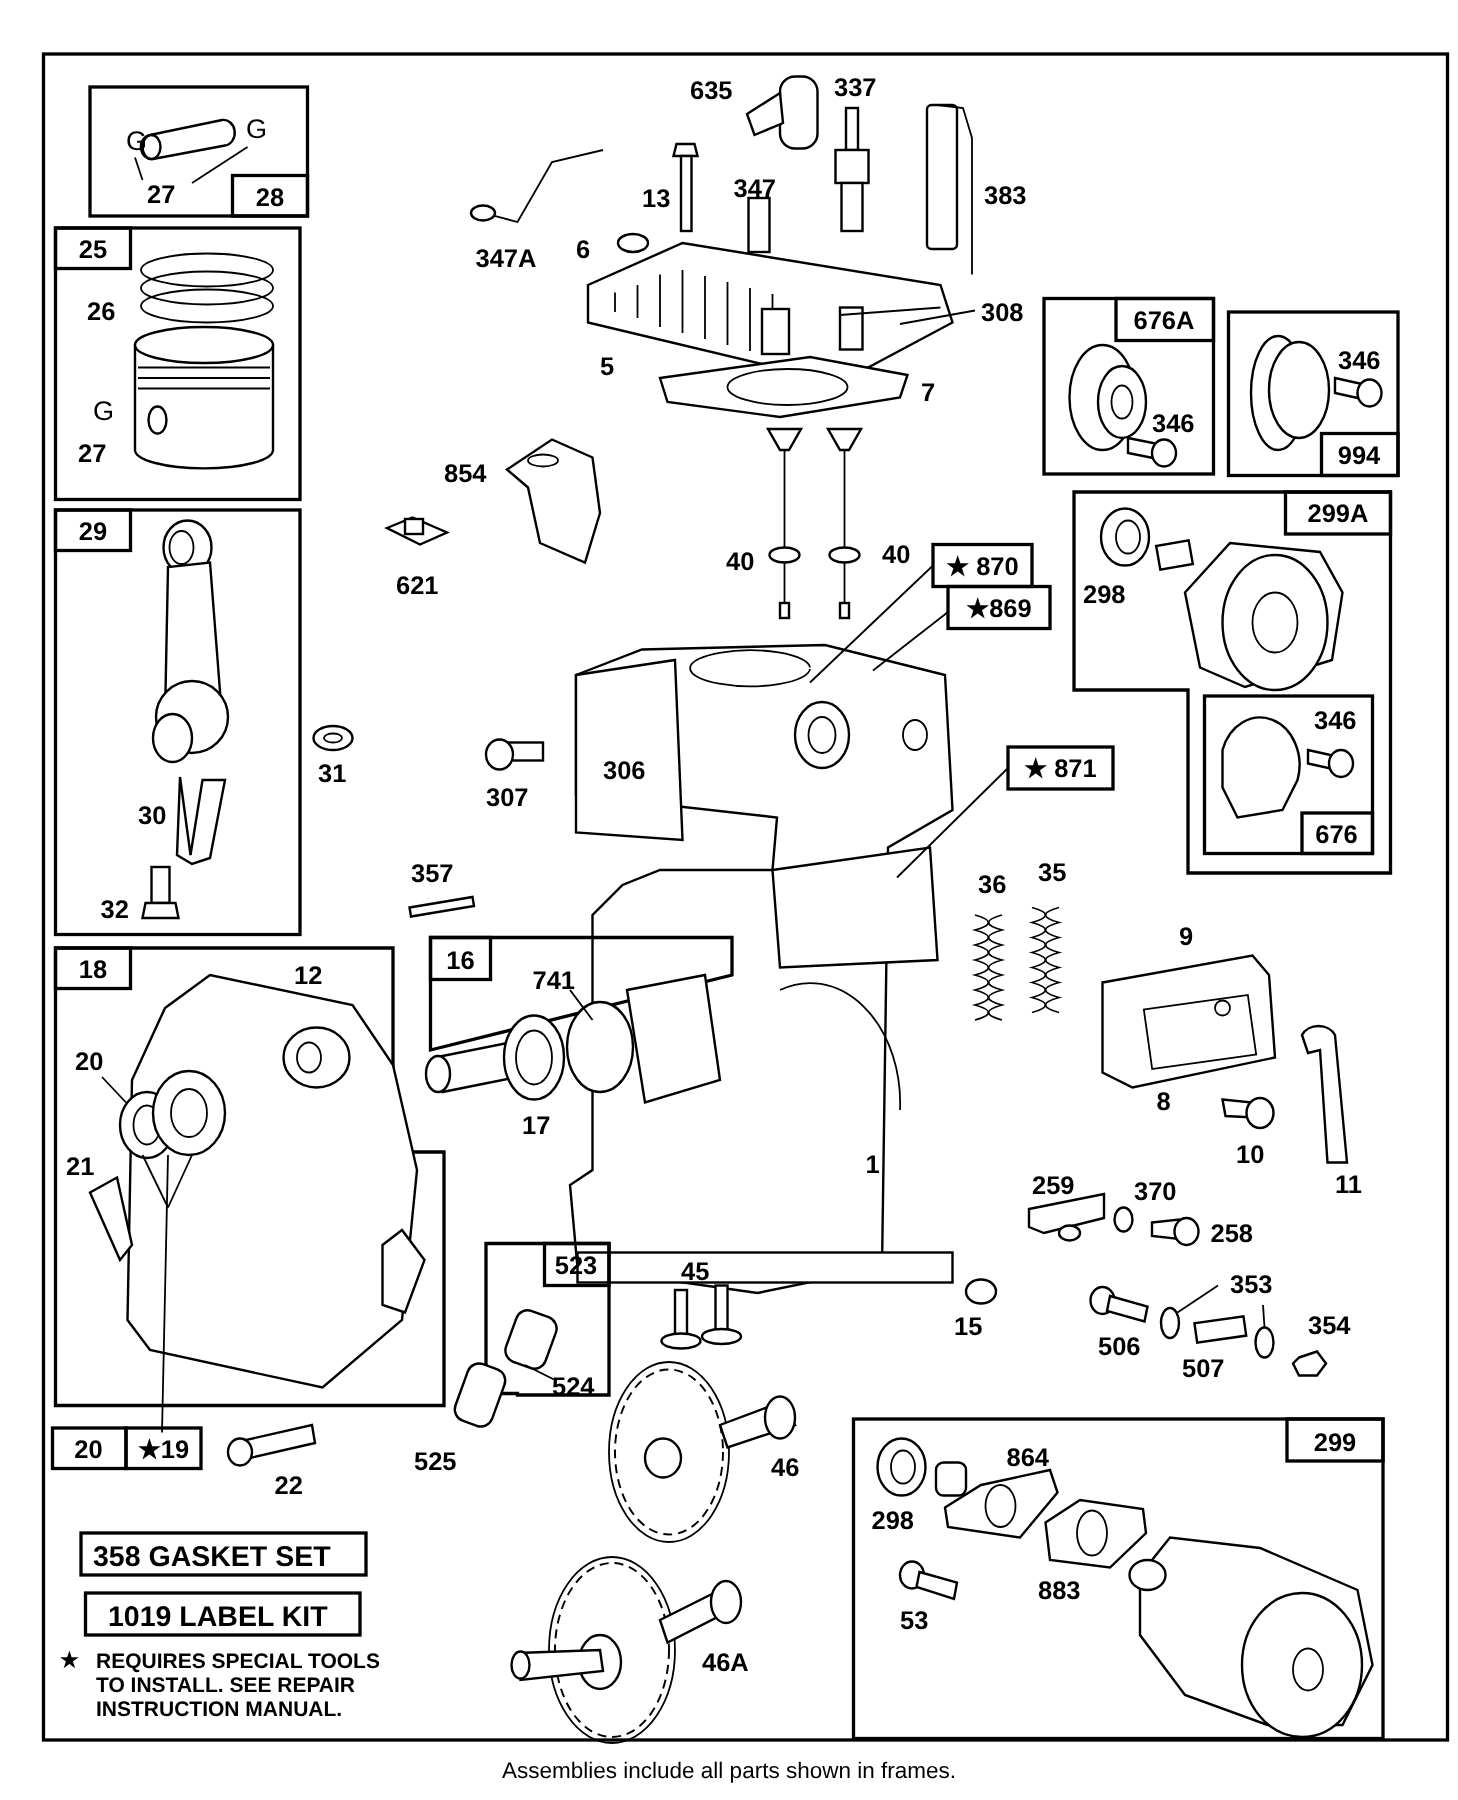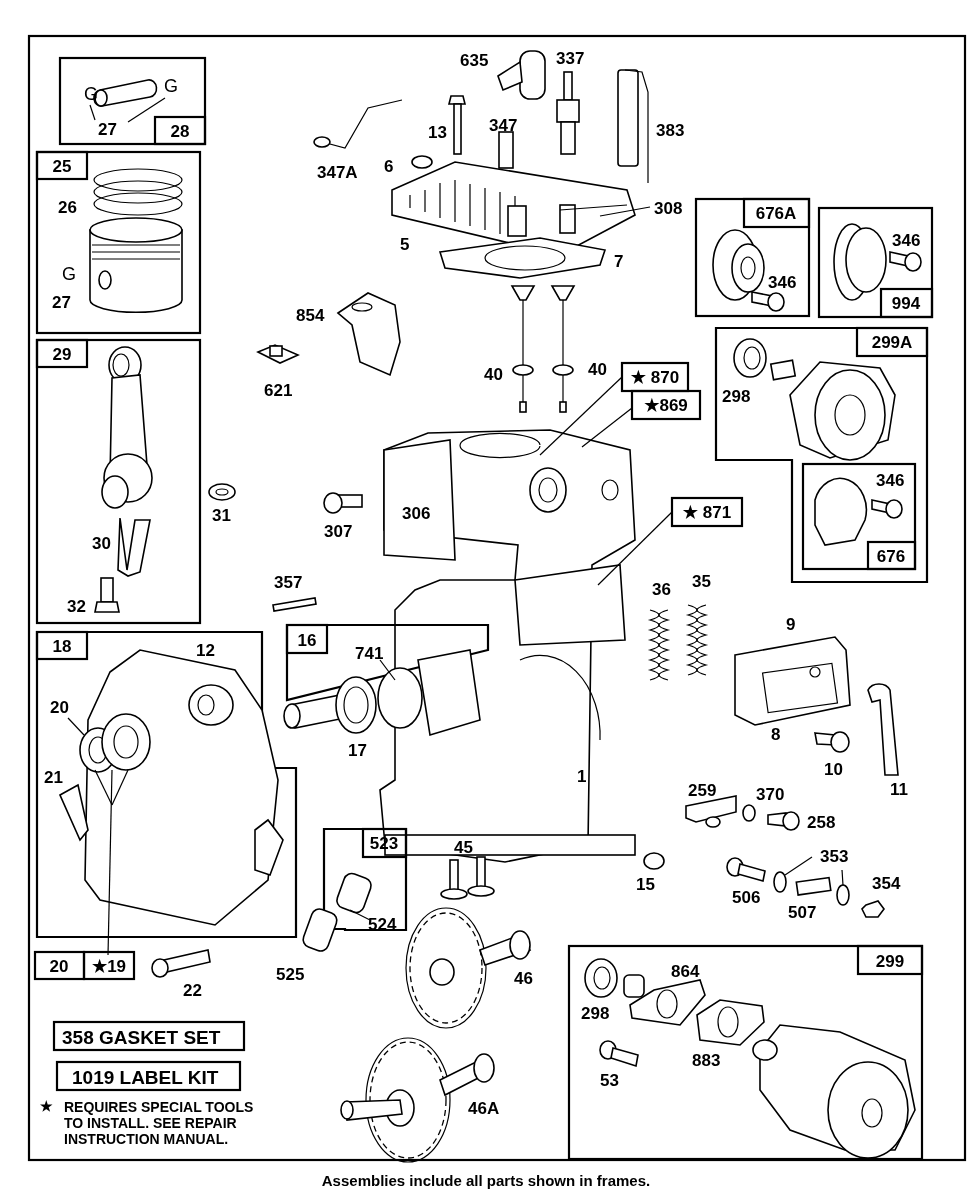--- a/index.html
+++ b/index.html
@@ -7,21 +7,21 @@
          font-family: "Liberation Sans", sans-serif; color: #000; }
   svg { position: absolute; left: 0; top: 0; }
   .lbl { font-family: "Liberation Sans", sans-serif; font-weight: bold; font-size: 17px; fill: #000; }
   .note { font-family: "Liberation Sans", sans-serif; font-weight: bold; font-size: 14px; fill: #000; }
   .kit { font-family: "Liberation Sans", sans-serif; font-weight: bold; font-size: 19px; fill: #000; }
   .part { fill: #fff; stroke: #000; stroke-width: 1.6; }
   .thin { fill: none; stroke: #000; stroke-width: 1.2; }
   .frame { fill: none; stroke: #000; stroke-width: 2.2; }
   .dash { fill: none; stroke: #000; stroke-width: 1.3; stroke-dasharray: 6 4; }
   .footer { position: absolute; left: 0; width: 972px; top: 1172px; text-align: center;
-            font-family: "Liberation Sans", sans-serif; font-weight: bold; font-size: 15px; }
+            font-family: "Liberation Sans", sans-serif; font-weight: normal; font-size: 15px; }
 </style>
 </head>
 <body>
 
 <svg width="972" height="1200" viewBox="0 0 972 1200" xmlns="http://www.w3.org/2000/svg">
 
   <rect class="frame" x="29" y="36" width="936" height="1124"></rect>
 
   <g>
     <rect class="frame" x="60" y="58" width="145" height="86"></rect>

